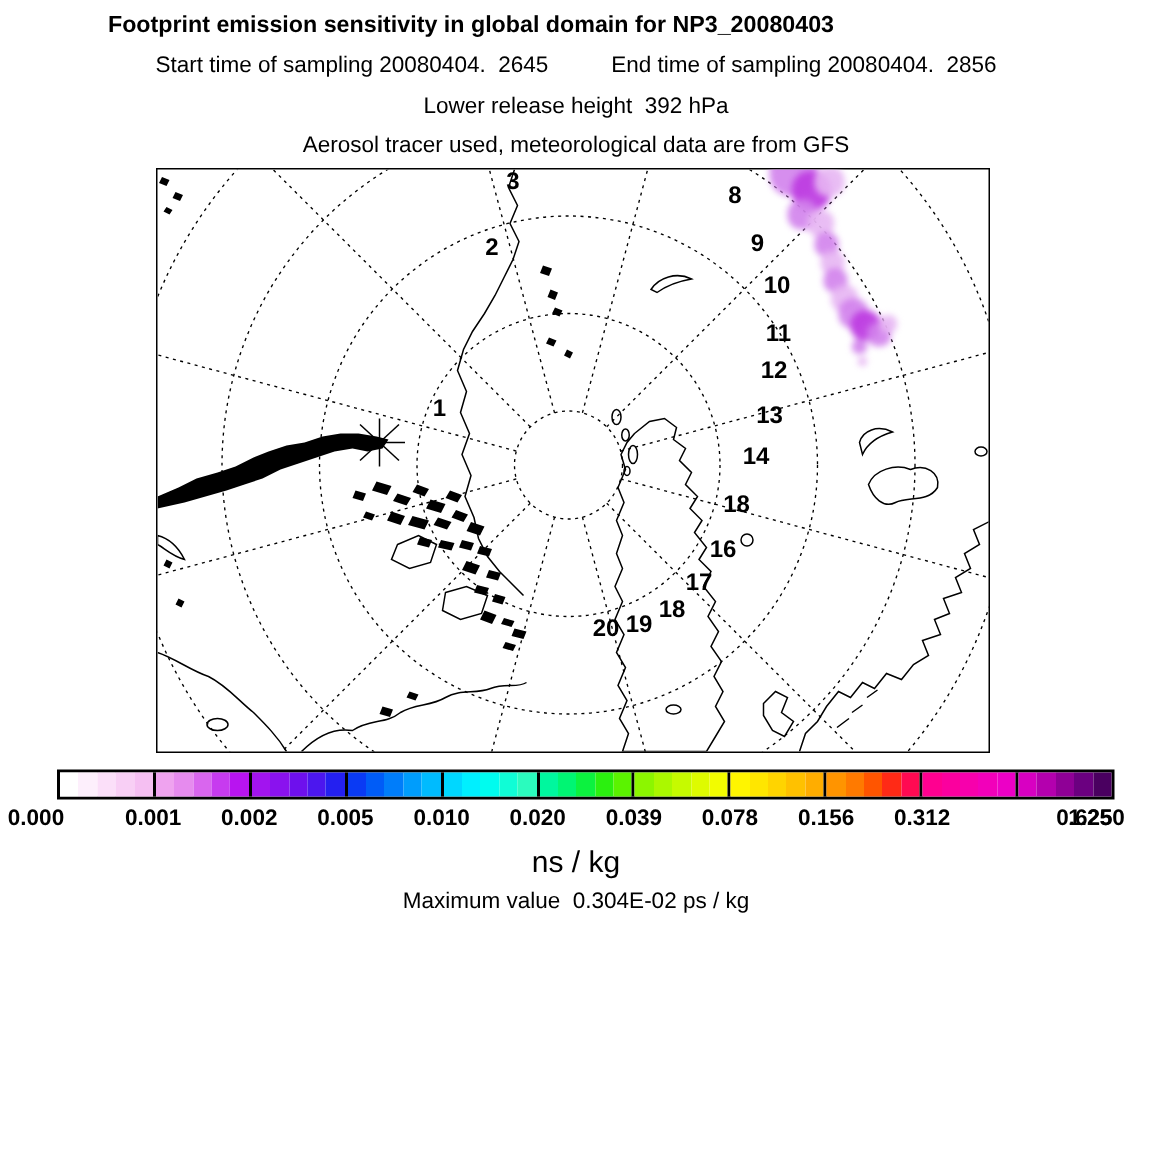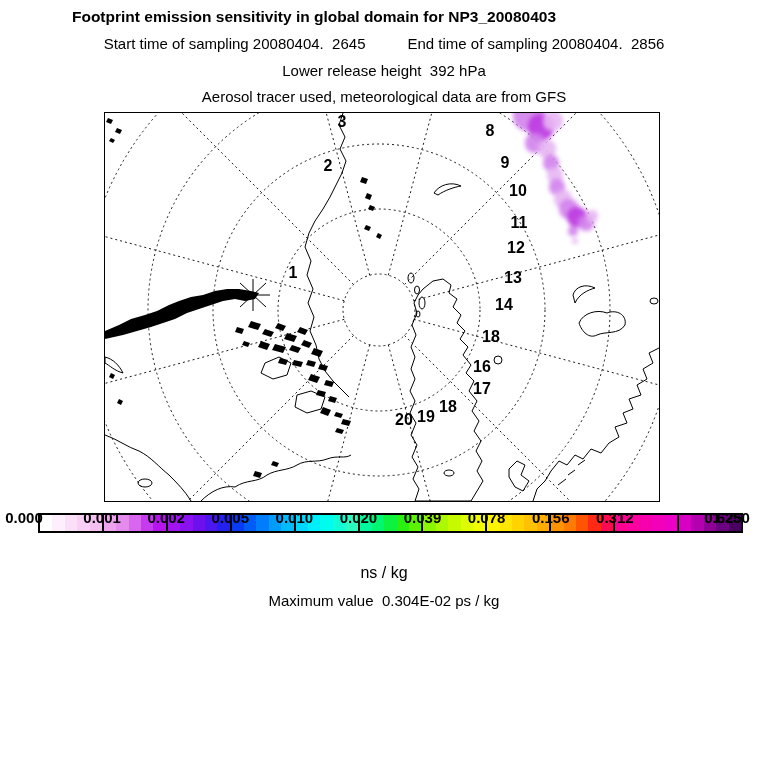--- a/index.html
+++ b/index.html
@@ -16,23 +16,23 @@
   #map svg{position:absolute;left:0;top:0;}
   #plume{position:absolute;left:0;top:0;width:556px;height:390px;filter:blur(2px);}
   .blob{position:absolute;border-radius:45%;}
   #trajLayer{position:absolute;left:0;top:0;width:556px;height:390px;}
   .traj{position:absolute;transform:translate(-50%,-50%);font-size:16px;font-weight:bold;line-height:1;}
   
   #colorbar{position:absolute;left:38px;top:513px;width:705px;height:20px;display:flex;border:2px solid #000;box-sizing:border-box;}
   .seg{flex:1;display:flex;border-left:2px solid #000;}
   .seg:first-child{border-left:none;}
   .cell{flex:1;}
-  #cbTicks{position:absolute;left:0;top:509px;width:768px;height:18px;}
+  #cbTicks{position:absolute;left:0;top:537px;width:768px;height:18px;}
   .tick{position:absolute;transform:translateX(-50%);font-size:15px;font-weight:bold;white-space:pre;}
-  #units{position:absolute;left:0;top:564px;width:768px;text-align:center;font-size:16px;}
+  #units{position:absolute;left:0;top:564px;width:768px;text-align:center;font-size:20px;}
   #maxval{position:absolute;left:0;top:592px;width:768px;text-align:center;font-size:15px;white-space:pre;}
 </style>
 </head>
 <body>
 
 <div class="hdr title">Footprint emission sensitivity in global domain for NP3_20080403</div>
 <div class="hline" id="line2">
   <span>Start time of sampling 20080404.  2645</span><span>End time of sampling 20080404.  2856</span>
 </div>
 <div class="hline" id="line3">
@@ -154,21 +154,21 @@
       <div class="traj" style="left: 237px; top: 9px;">3</div>
       <div class="traj" style="left: 385px; top: 18px;">8</div>
       <div class="traj" style="left: 400px; top: 50px;">9</div>
       <div class="traj" style="left: 413px; top: 78px;">10</div>
       <div class="traj" style="left: 414px; top: 110px;">11</div>
       <div class="traj" style="left: 411px; top: 135px;">12</div>
       <div class="traj" style="left: 408px; top: 165px;">13</div>
       <div class="traj" style="left: 399px; top: 192px;">14</div>
       <div class="traj" style="left: 386px; top: 224px;">18</div>
       <div class="traj" style="left: 377px; top: 254px;">16</div>
-      <div class="traj" style="left: 377px; top: 276px;">17</div>
+      <div class="traj" style="left: 361px; top: 276px;">17</div>
       <div class="traj" style="left: 343px; top: 294px;">18</div>
       <div class="traj" style="left: 321px; top: 304px;">19</div>
       <div class="traj" style="left: 299px; top: 307px;">20</div>
     </div>
 </div>
 
 <div id="colorbar">
     <div class="seg">
       <div class="cell" style="background: rgb(255, 255, 255);"></div>
       <div class="cell" style="background: rgb(253, 239, 252);"></div>

